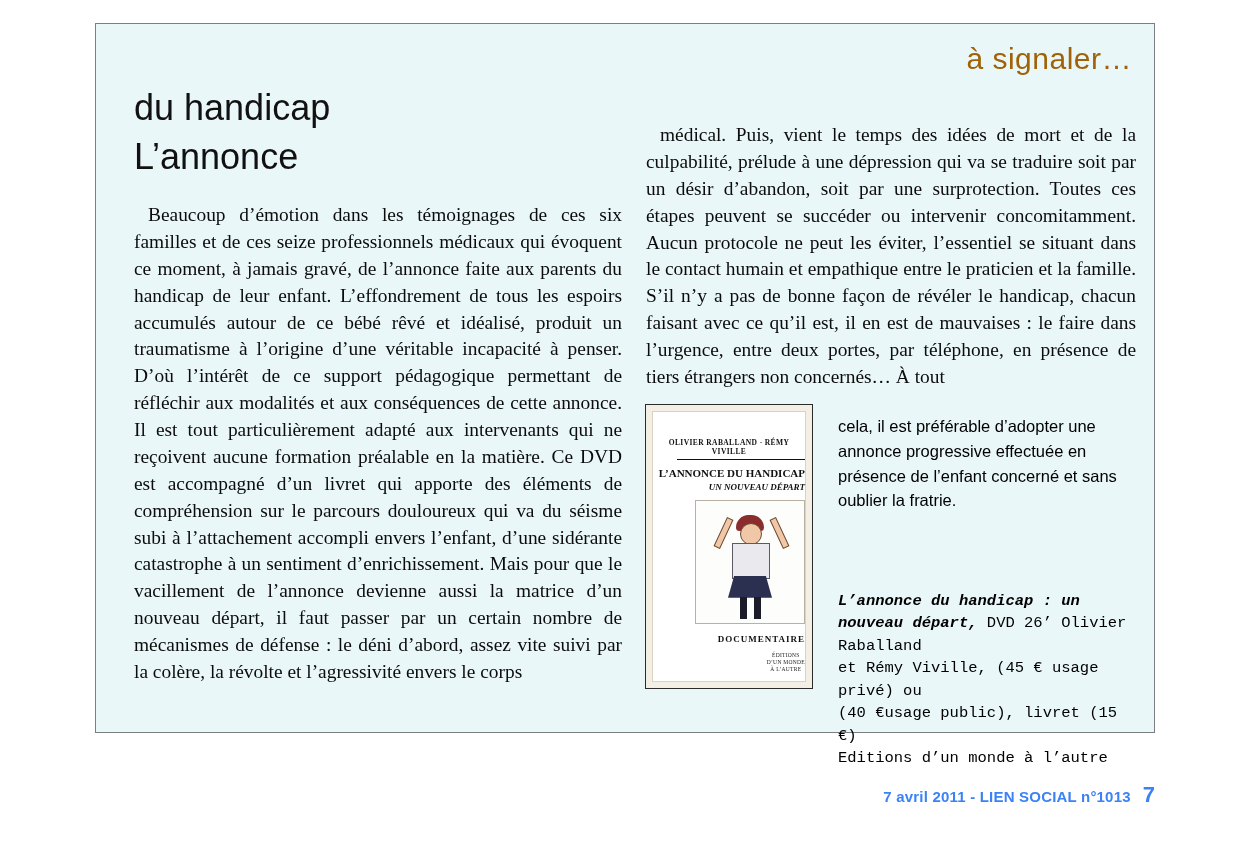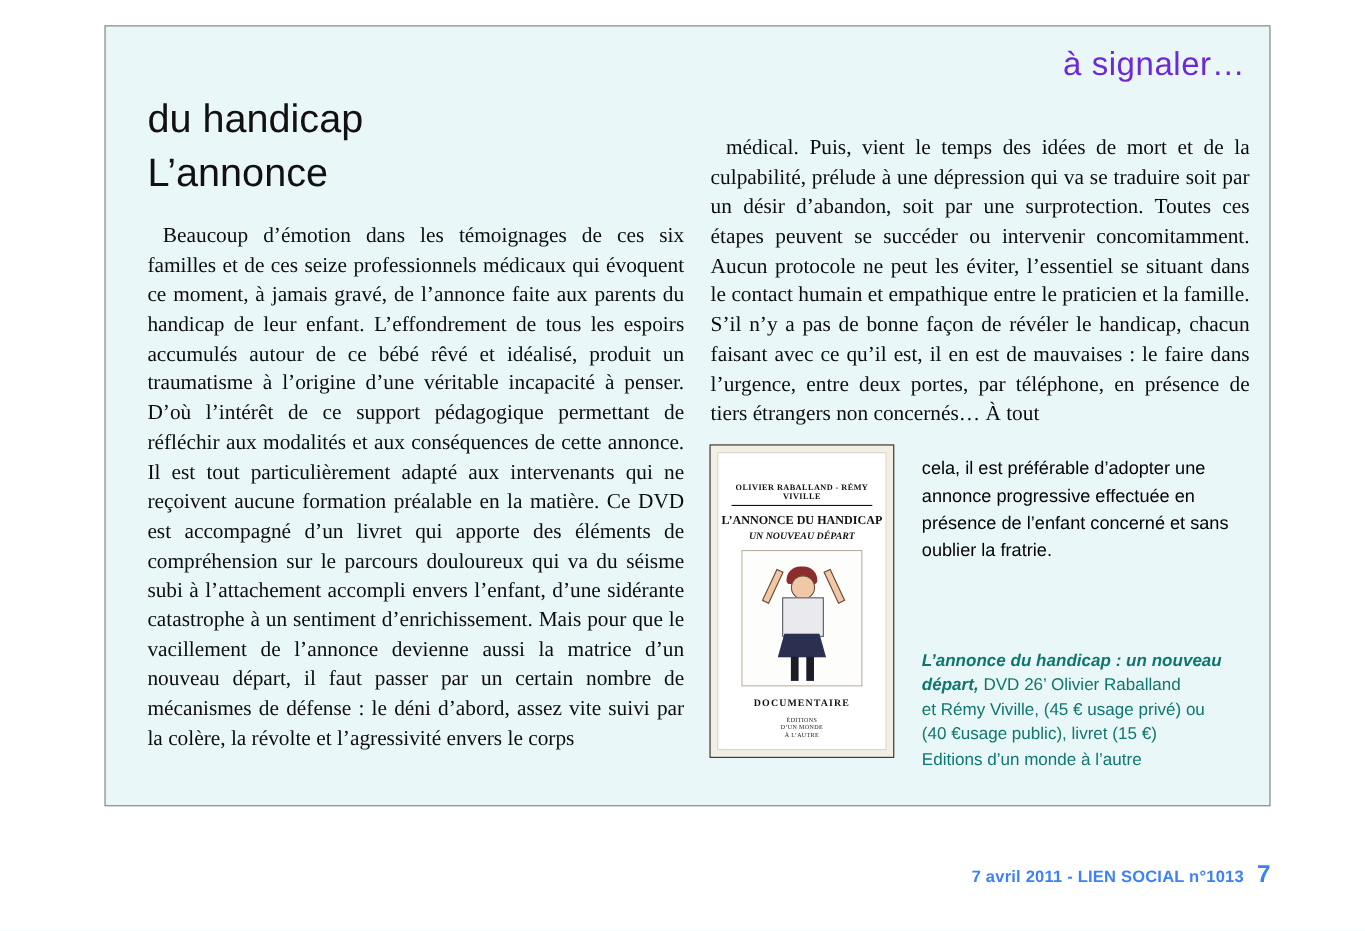--- a/index.html
+++ b/index.html
@@ -28,21 +28,21 @@
     background: #eaf7f9;
     border: 1px solid #7b7f83;
     box-sizing: border-box;
   }
   .kicker {
     position: absolute;
     right: 22px;
     top: 18px;
     font-family: "Liberation Sans", sans-serif;
     font-size: 30px;
-    color: #6d28d9;
+    color: #a16207;
     letter-spacing: 0.5px;
   }
   .headline {
     position: absolute;
     left: 38px;
     top: 60px;
     width: 460px;
     font-family: "Liberation Sans", sans-serif;
     font-weight: 300;
     font-size: 36px;
@@ -84,21 +84,21 @@
   }
   .cover-inner {
     width: 100%;
     height: 100%;
     background: #ffffff;
     border: 1px solid #d9d3c4;
     box-sizing: border-box;
     position: relative;
     display: flex;
     flex-direction: column;
-    align-items: center;
+    align-items: flex-end;
   }
   .cover-authors {
     margin-top: 26px;
     font-size: 7.5px;
     font-weight: bold;
     letter-spacing: 0.4px;
     color: #111;
     text-align: center;
   }
   .cover-rule {
@@ -228,24 +228,24 @@
     font-family: "Liberation Sans", sans-serif;
     font-size: 16.5px;
     line-height: 1.5;
     color: #000000;
   }
   .ref-credit {
     position: absolute;
     left: 742px;
     top: 566px;
     width: 300px;
-    font-family: Liberation Sans, sans-serif;
+    font-family: Liberation Mono, monospace;
     font-size: 15.5px;
     line-height: 1.45;
-    color: #0f766e;
+    color: #000000;
   }
   .ref-credit .strong {
     font-weight: bold;
     font-style: italic;
   }
   .footer {
     position: absolute;
     right: 86px;
     bottom: 38px;
     font-family: "Liberation Sans", sans-serif;

